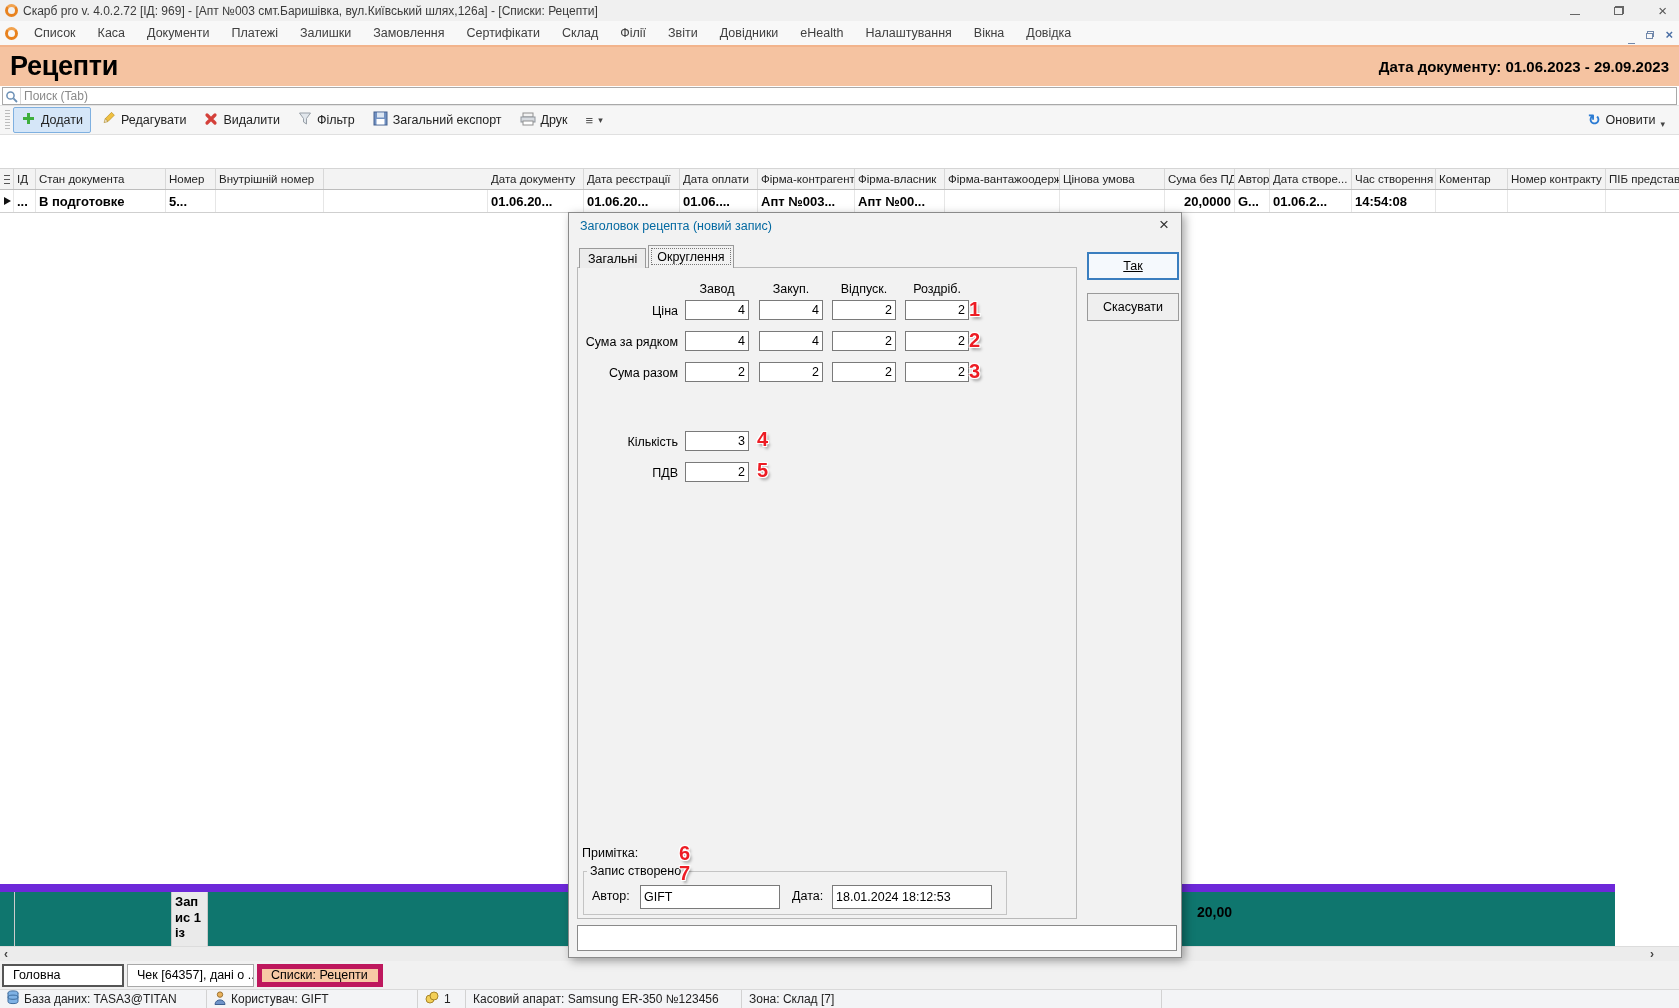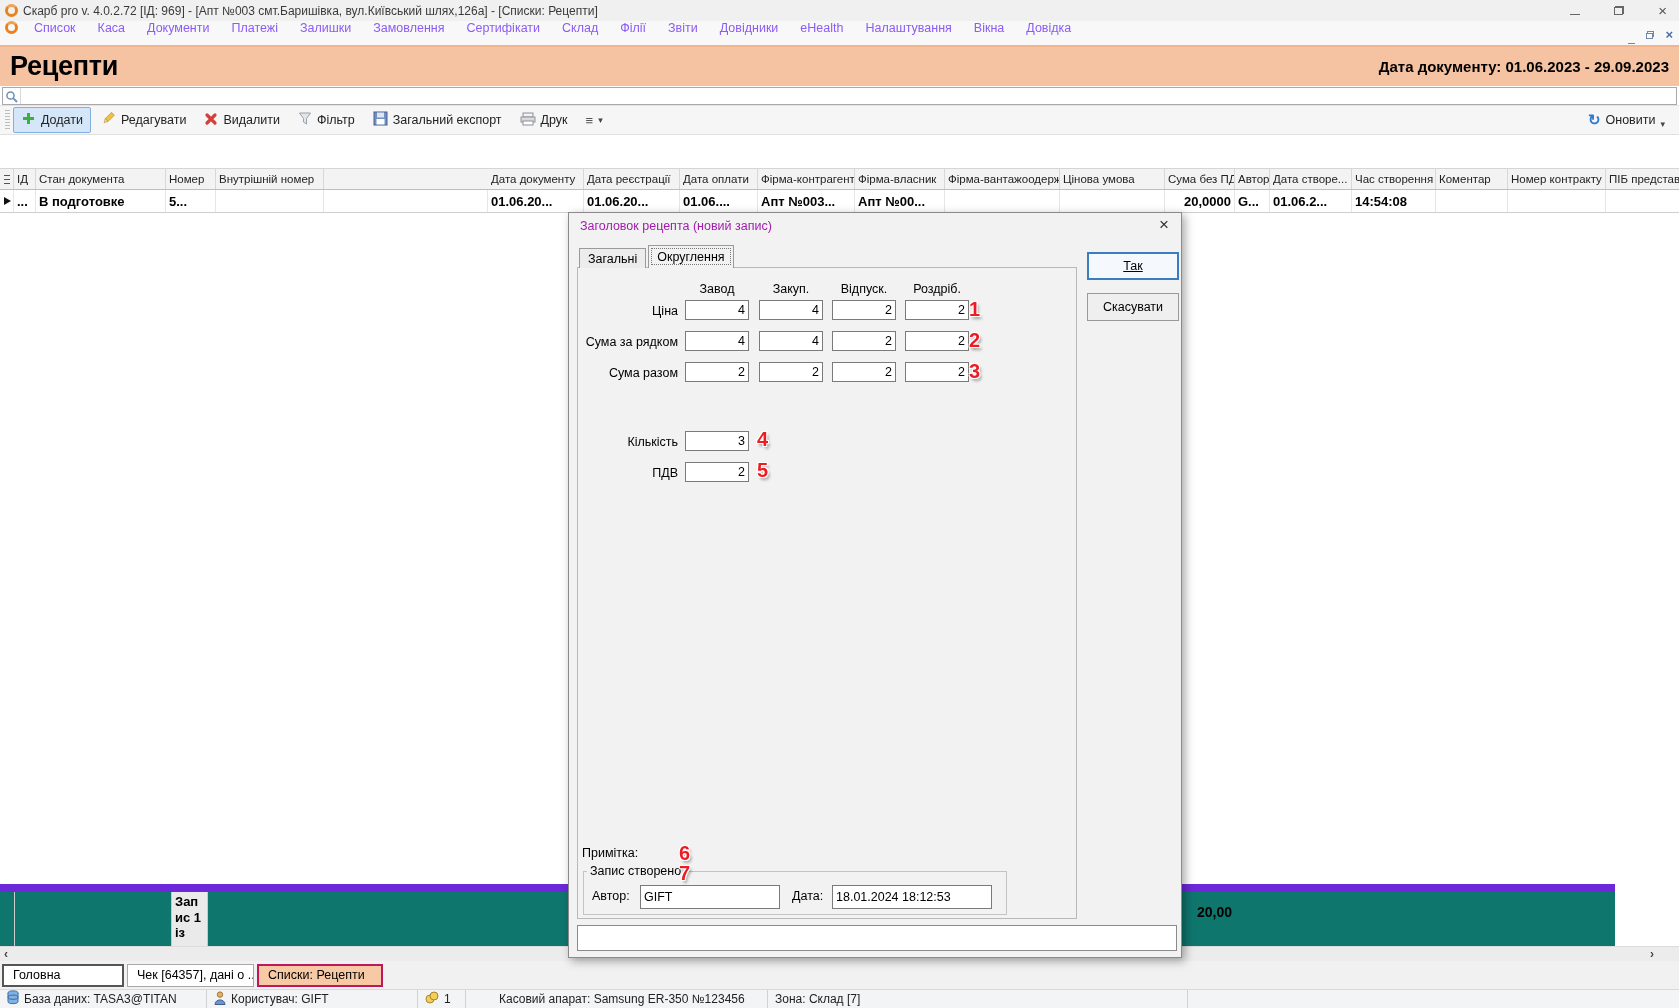--- a/index.html
+++ b/index.html
@@ -11,21 +11,21 @@
   .titlebar{left:0;top:0;width:1679px;height:21px;background:#f0f0f0;display:flex;align-items:center;font-size:12px;color:#3a3a3a;}
   .logo-ring{width:13px;height:13px;border-radius:50%;border:3px solid #e8821e;border-top-color:#f2a24d;box-sizing:border-box;margin:0 5px 0 5px;flex:0 0 auto;}
   .win-controls{position:absolute;right:12px;top:0;height:21px;display:flex;align-items:center;gap:34px;color:#666;}
   .ic-min{display:inline-block;width:10px;height:1px;background:#666;}
   .ic-restore{position:relative;display:inline-block;width:10px;height:9px;}
   .ic-restore .r1{position:absolute;right:0;top:0;width:7px;height:6px;border:1px solid #666;}
   .ic-restore .r2{position:absolute;left:0;bottom:0;width:7px;height:6px;border:1px solid #666;background:#f0f0f0;}
   .ic-close{font-size:15px;line-height:15px;color:#555;}
 
   
-  .menubar{left:0;top:21px;width:1679px;height:24px;background:#f8f8f8;border-bottom:2px solid #f2b48c;display:flex;font-size:12.5px;color:#8b5cf6;box-sizing:content-box;}
+  .menubar{left:0;top:21px;width:1679px;height:24px;background:#f8f8f8;border-bottom:2px solid #f2b48c;display:flex;align-items:center;font-size:12.5px;color:#404040;box-sizing:content-box;}
   .menu-item{padding:0 11px;white-space:nowrap;}
   .mdi-controls{position:absolute;right:6px;top:26px;display:flex;gap:11px;align-items:center;color:#5b79a6;}
   .mdi-min{display:inline-block;width:7px;height:1px;background:#7188ab;margin-bottom:-4px;}
   .mdi-restore{position:relative;display:inline-block;width:8px;height:8px;}
   .mdi-restore .r1{position:absolute;right:0;top:0;width:5px;height:4px;border:1px solid #7188ab;}
   .mdi-restore .r2{position:absolute;left:0;bottom:0;width:5px;height:4px;border:1px solid #7188ab;background:#f8f8f8;}
   .mdi-close{font-size:13px;font-weight:bold;line-height:12px;color:#4a6fa5;}
 
   
   .pageheader{left:0;top:47px;width:1679px;height:39px;background:#f5c3a1;display:flex;align-items:center;justify-content:space-between;padding:0 10px;box-sizing:border-box;}
@@ -68,29 +68,29 @@
 
   
   .hscroll{left:0;top:946px;width:1679px;height:15px;background:#ececec;border-top:1px solid #dcdcdc;box-sizing:border-box;}
   .scroll-arrow{position:absolute;top:0;font-size:12px;font-weight:bold;color:#444;line-height:14px;}
 
   
   .bottomtabs{left:0;top:961px;width:1679px;height:28px;background:#f1f1f1;display:flex;align-items:center;gap:3px;padding-left:2px;font-size:12.5px;box-sizing:border-box;}
   .btab{height:23px;display:flex;align-items:center;padding:0 9px;background:#fff;border:1px solid #a8a8a8;box-sizing:border-box;white-space:nowrap;overflow:hidden;}
   .btab.main{border:2px solid #555;width:122px;}
   .btab.mid{width:127px;}
-  .btab.activetab{background:#f7c9a5;border:2px solid #be185d;width:126px;}
+  .btab.activetab{background:#f7c9a5;border:5px solid #be185d;width:126px;}
 
   
   .statusbar{left:0;top:989px;width:1679px;height:19px;background:#f3f4f6;border-top:1px solid #d9d9d9;display:flex;align-items:center;font-size:12px;color:#222;box-sizing:border-box;}
   .spanel{display:flex;align-items:center;gap:5px;padding:0 7px;border-right:1px solid #d2d2d2;height:100%;box-sizing:border-box;overflow:hidden;white-space:nowrap;}
 
   
   .dialog{left:568px;top:212px;width:614px;height:746px;background:#f2f2f2;border:1px solid #8a8a8a;box-shadow:3px 3px 9px rgba(0,0,0,0.35);box-sizing:border-box;z-index:10;}
-  .dlg-title{position:absolute;left:11px;top:6px;font-size:12.5px;color:#a21caf;}
+  .dlg-title{position:absolute;left:11px;top:6px;font-size:12.5px;color:#0369a1;}
   .dlg-close{position:absolute;right:8px;top:3px;width:18px;height:18px;font-size:17px;line-height:17px;text-align:center;color:#333;}
   .dlg-tabs{position:absolute;left:10px;top:32px;height:23px;display:flex;align-items:flex-end;z-index:3;}
   .dtab{height:20px;padding:0 8px;display:flex;align-items:center;font-size:12.5px;border:1px solid #9a9a9a;border-bottom:none;background:#ececec;margin-right:2px;box-sizing:border-box;}
   .dtab.activetab{height:23px;background:#f2f2f2;outline:1px dotted #777;outline-offset:-4px;}
   .tabpage{position:absolute;left:8px;top:54px;width:500px;height:652px;border:1px solid #b9b9b9;background:#f2f2f2;box-sizing:border-box;z-index:1;}
   .dbtn{position:absolute;left:518px;width:92px;height:28px;display:flex;align-items:center;justify-content:center;font-size:12.5px;box-sizing:border-box;z-index:2;}
   .dbtn.ok{top:39px;background:#f5f9fd;border:2px solid #3a7ebf;text-decoration:underline;}
   .dbtn.cancel{top:80px;background:#efefef;border:1px solid #9a9a9a;}
   .dcolh{position:absolute;width:64px;text-align:center;font-size:12.5px;}
   .dlabel{position:absolute;width:100px;text-align:right;font-size:12.5px;}
@@ -154,20 +154,21 @@
   </div>
 
   <div class="abs searchrow">
     <div class="search-box">
       <span class="search-icon-box">
         <svg width="13" height="13">
             <circle cx="5.5" cy="5.5" r="3.6" fill="none" stroke="#6a8fb5" stroke-width="1.5"></circle>
             <line x1="8.4" y1="8.4" x2="12" y2="12" stroke="#6a8fb5" stroke-width="1.8"></line>
           </svg>
       </span>
+      <input type="text" placeholder="Поиск (Tab)" style="">
     </div>
   </div>
 
   <div class="abs toolbar">
     <span class="grip"></span>
     <span class="tbtn active">
       <span><svg width="15" height="15">
             <rect x="6" y="2" width="3" height="11" fill="#3daf3d"></rect>
             <rect x="2" y="6" width="11" height="3" fill="#3daf3d"></rect>
           </svg></span>
@@ -306,21 +307,21 @@
           </svg></span>
       <span>Користувач: GIFT</span>
     </span>
     <span class="spanel" style="width:48px;">
       <span><svg width="14" height="13">
             <circle cx="5" cy="8" r="4" fill="#f3cf57" stroke="#a8862a"></circle>
             <circle cx="9" cy="5" r="4" fill="#f3cf57" stroke="#a8862a"></circle>
           </svg></span>
       <span>1</span>
     </span>
-    <span class="spanel" style="width:276px;margin-left:26px;">
+    <span class="spanel" style="width:276px;">
       <span>Касовий апарат: Samsung ER-350 №123456</span>
     </span>
     <span class="spanel" style="width:420px;">
       <span>Зона: Склад [7]</span>
     </span>
   </div>
 
   <div class="abs dialog">
     <span class="dlg-title">Заголовок рецепта (новий запис)</span>
     <span class="dlg-close">×</span>

